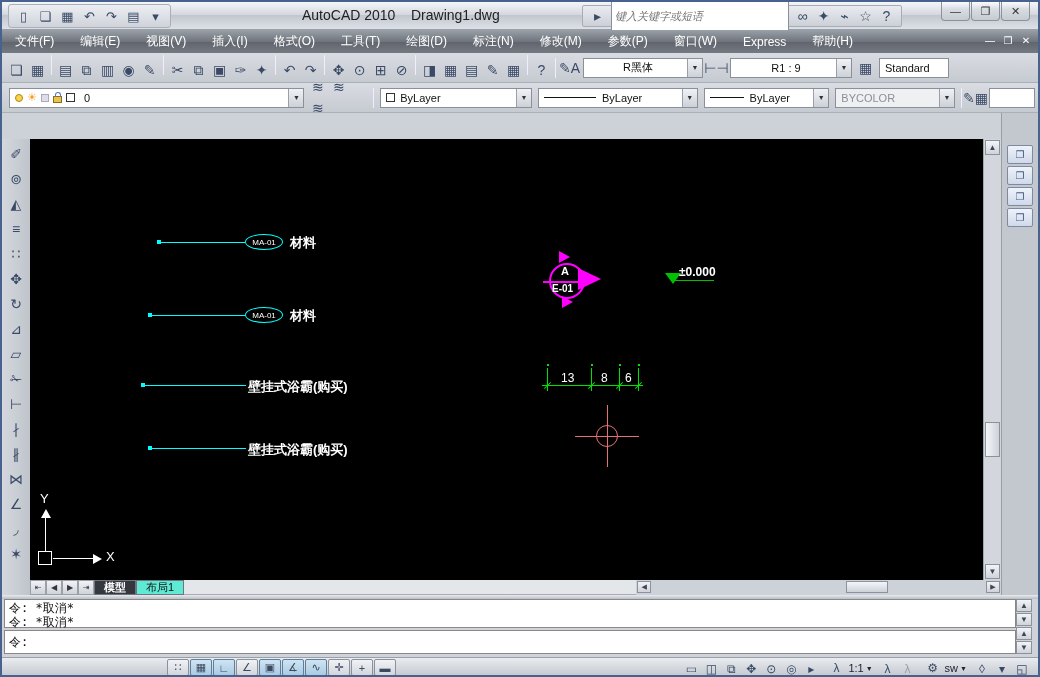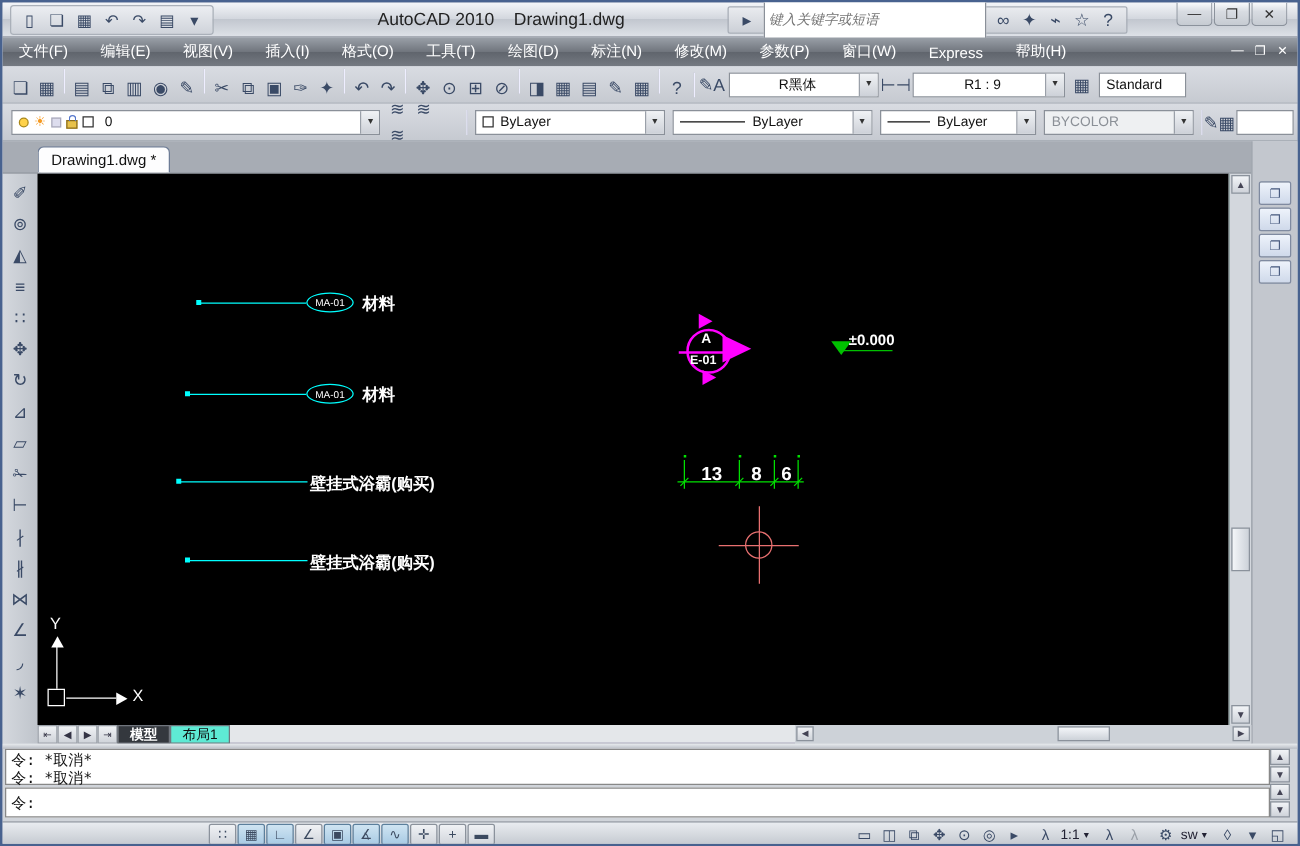--- a/index.html
+++ b/index.html
@@ -112,21 +112,21 @@
   .stat-chip .arr{font-size:7px;}
   [data-name="auto-annotation-icon"]{color:#9aa0a8;}
 
   
   .abs{position:absolute;}
   .lead-line{height:1px;background:#00ffff;}
   .lead-dot{width:4px;height:4px;background:#00ffff;}
   .bubble{border:1px solid #00ffff;border-radius:50%;color:#fff;font-size:8px;
     display:flex;align-items:center;justify-content:center;letter-spacing:0;}
   .ann{color:#fff;font-weight:bold;font-size:13px;white-space:nowrap;}
-  .dim-num{color:#fff;font-weight:bold;font-size:15px;}
+  .dim-num{color:#fff;font-weight:normal;font-size:12px;}
   .gline{background:#00e100;}
   .gdot{width:2px;height:2px;background:#00e100;}
   .gtick{position:absolute;width:9px;height:1px;background:#00e100;transform:rotate(-45deg);}
   .redline{background:#e87070;}
   .ucs-line{background:#fff;}
   .ucs-lab{color:#fff;font-size:13px;}
 </style>
 </head>
 <body>
 
@@ -227,23 +227,20 @@
       <span class="ctext" data-name="plot-style-value" data-interactable="false">BYCOLOR</span>
       <span class="carr" data-name="chevron-down-icon" data-interactable="false"></span>
     </div>
     <span class="tsep" data-name="separator" data-interactable="false"></span>
     <span class="tbi" data-name="table-edit-icon" data-interactable="true">✎▦</span>
     <div class="combo" style="width:46px" data-name="extra-combo" data-interactable="true">
         <span class="ctext"></span>
       </div>
   </div>
 
-  <div class="tabbar" data-name="file-tab-bar" data-interactable="false">
-    <div class="file-tab" data-name="file-tab" data-interactable="true">Drawing1.dwg *</div>
-  </div>
 
   <div class="left-toolbar" data-name="modify-toolbar" data-interactable="false">
       <span class="tbi" data-name="erase-icon" data-interactable="true">✐</span>
       <span class="tbi" data-name="copy-object-icon" data-interactable="true">⊚</span>
       <span class="tbi" data-name="mirror-icon" data-interactable="true">◭</span>
       <span class="tbi" data-name="offset-icon" data-interactable="true">≡</span>
       <span class="tbi" data-name="array-icon" data-interactable="true">∷</span>
       <span class="tbi" data-name="move-icon" data-interactable="true">✥</span>
       <span class="tbi" data-name="rotate-icon" data-interactable="true">↻</span>
       <span class="tbi" data-name="scale-icon" data-interactable="true">⊿</span>

